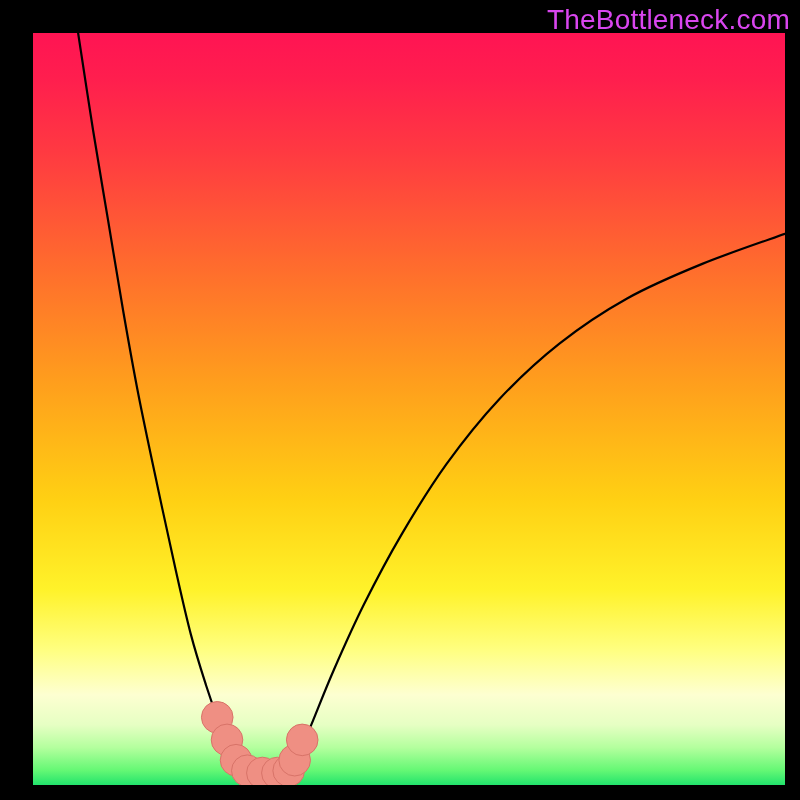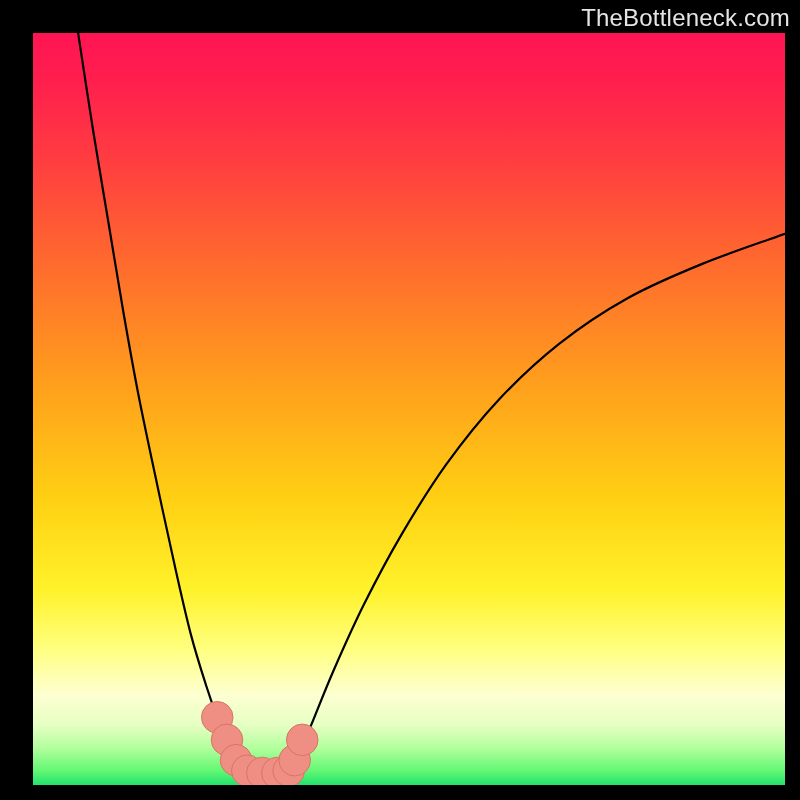--- a/index.html
+++ b/index.html
@@ -40,22 +40,22 @@
       #e6ffc3 92%,
       #b4ff9e 95%,
       #66f875 98%,
       #22e36c 100%
     );
   }
   .watermark {
     position: absolute;
     top: 4px;
     right: 10px;
-    color: #e5e5e5;
-    font-size: 24px;
+    color: #d946ef;
+    font-size: 28px;
     letter-spacing: 0.2px;
     font-weight: 400;
     user-select: none;
   }
   svg.curves {
     position: absolute;
     left: 0;
     top: 0;
   }
 </style>

